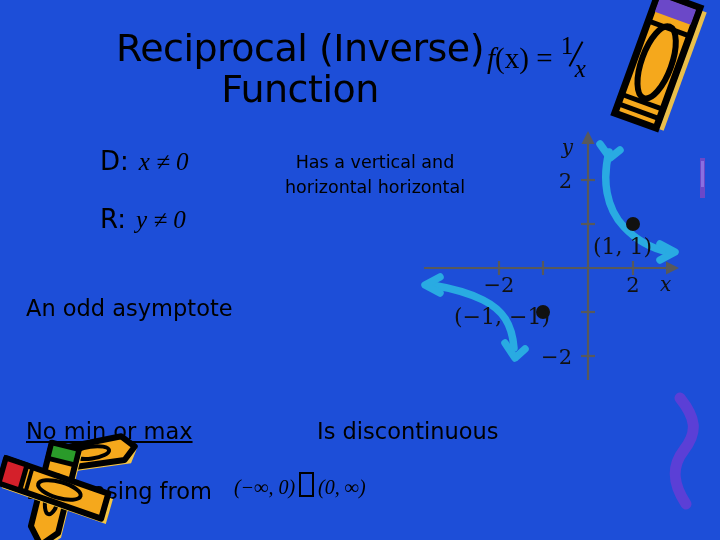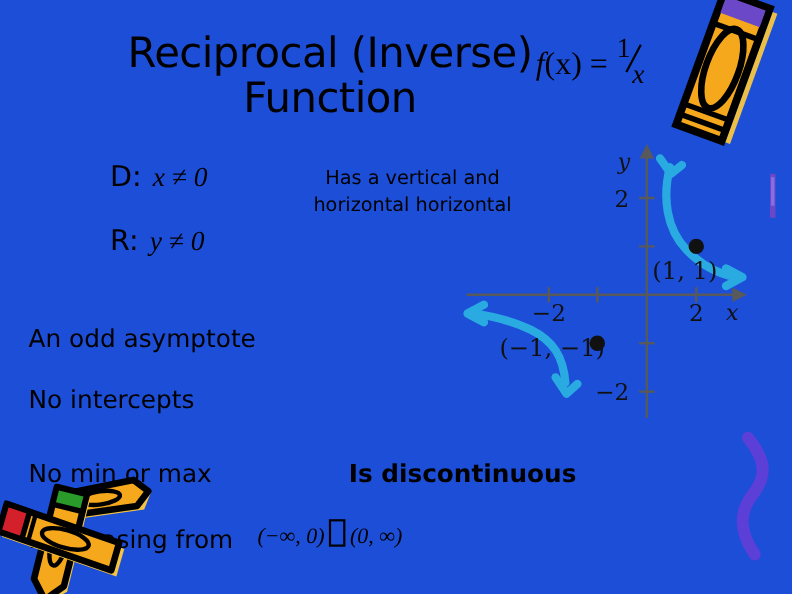--- a/index.html
+++ b/index.html
@@ -104,22 +104,22 @@
   
   .line-text {
     position: absolute;
     font-family: "DejaVu Sans", sans-serif;
     font-size: 22.5px;
     color: #000;
     white-space: nowrap;
   }
   .l-odd        { left: 26px; top: 295px; }
   .l-intercept  { left: 26px; top: 351px; }
-  .l-minmax     { left: 26px; top: 418px; }
-  .l-discont    { left: 317px; top: 418px; font-weight: bold; }
+  .l-minmax     { left: 26px; top: 418px; text-decoration: underline; }
+  .l-discont    { left: 317px; top: 418px; }
   .l-decreasing { left: 26px; top: 478px; }
 
   .interval {
     position: absolute;
     left: 234px;
     top: 472px;
     font-size: 20px;
   }
   .tofu {
     display: inline-block;
@@ -204,21 +204,20 @@
     </div>
     <div class="dr-row">
       <span class="dr-label">R:</span>
       <span class="dr-math math">y ≠ 0</span>
     </div>
   </div>
 
   <div class="asymptote">Has a vertical and horizontal horizontal</div>
 
   <div class="line-text l-odd">An odd asymptote</div>
-  <div class="line-text l-intercept">No intercepts</div>
   <div class="line-text l-minmax">No min or max</div>
   <div class="line-text l-discont">Is discontinuous</div>
   <div class="line-text l-decreasing">Decreasing from</div>
 
   <div class="interval math">
     <span>(−∞, 0)</span><span class="tofu"></span><span>(0,  ∞)</span>
   </div>
 
   <div class="figure">
     <svg width="280" height="262" viewBox="0 0 280 262" xmlns="http://www.w3.org/2000/svg">

